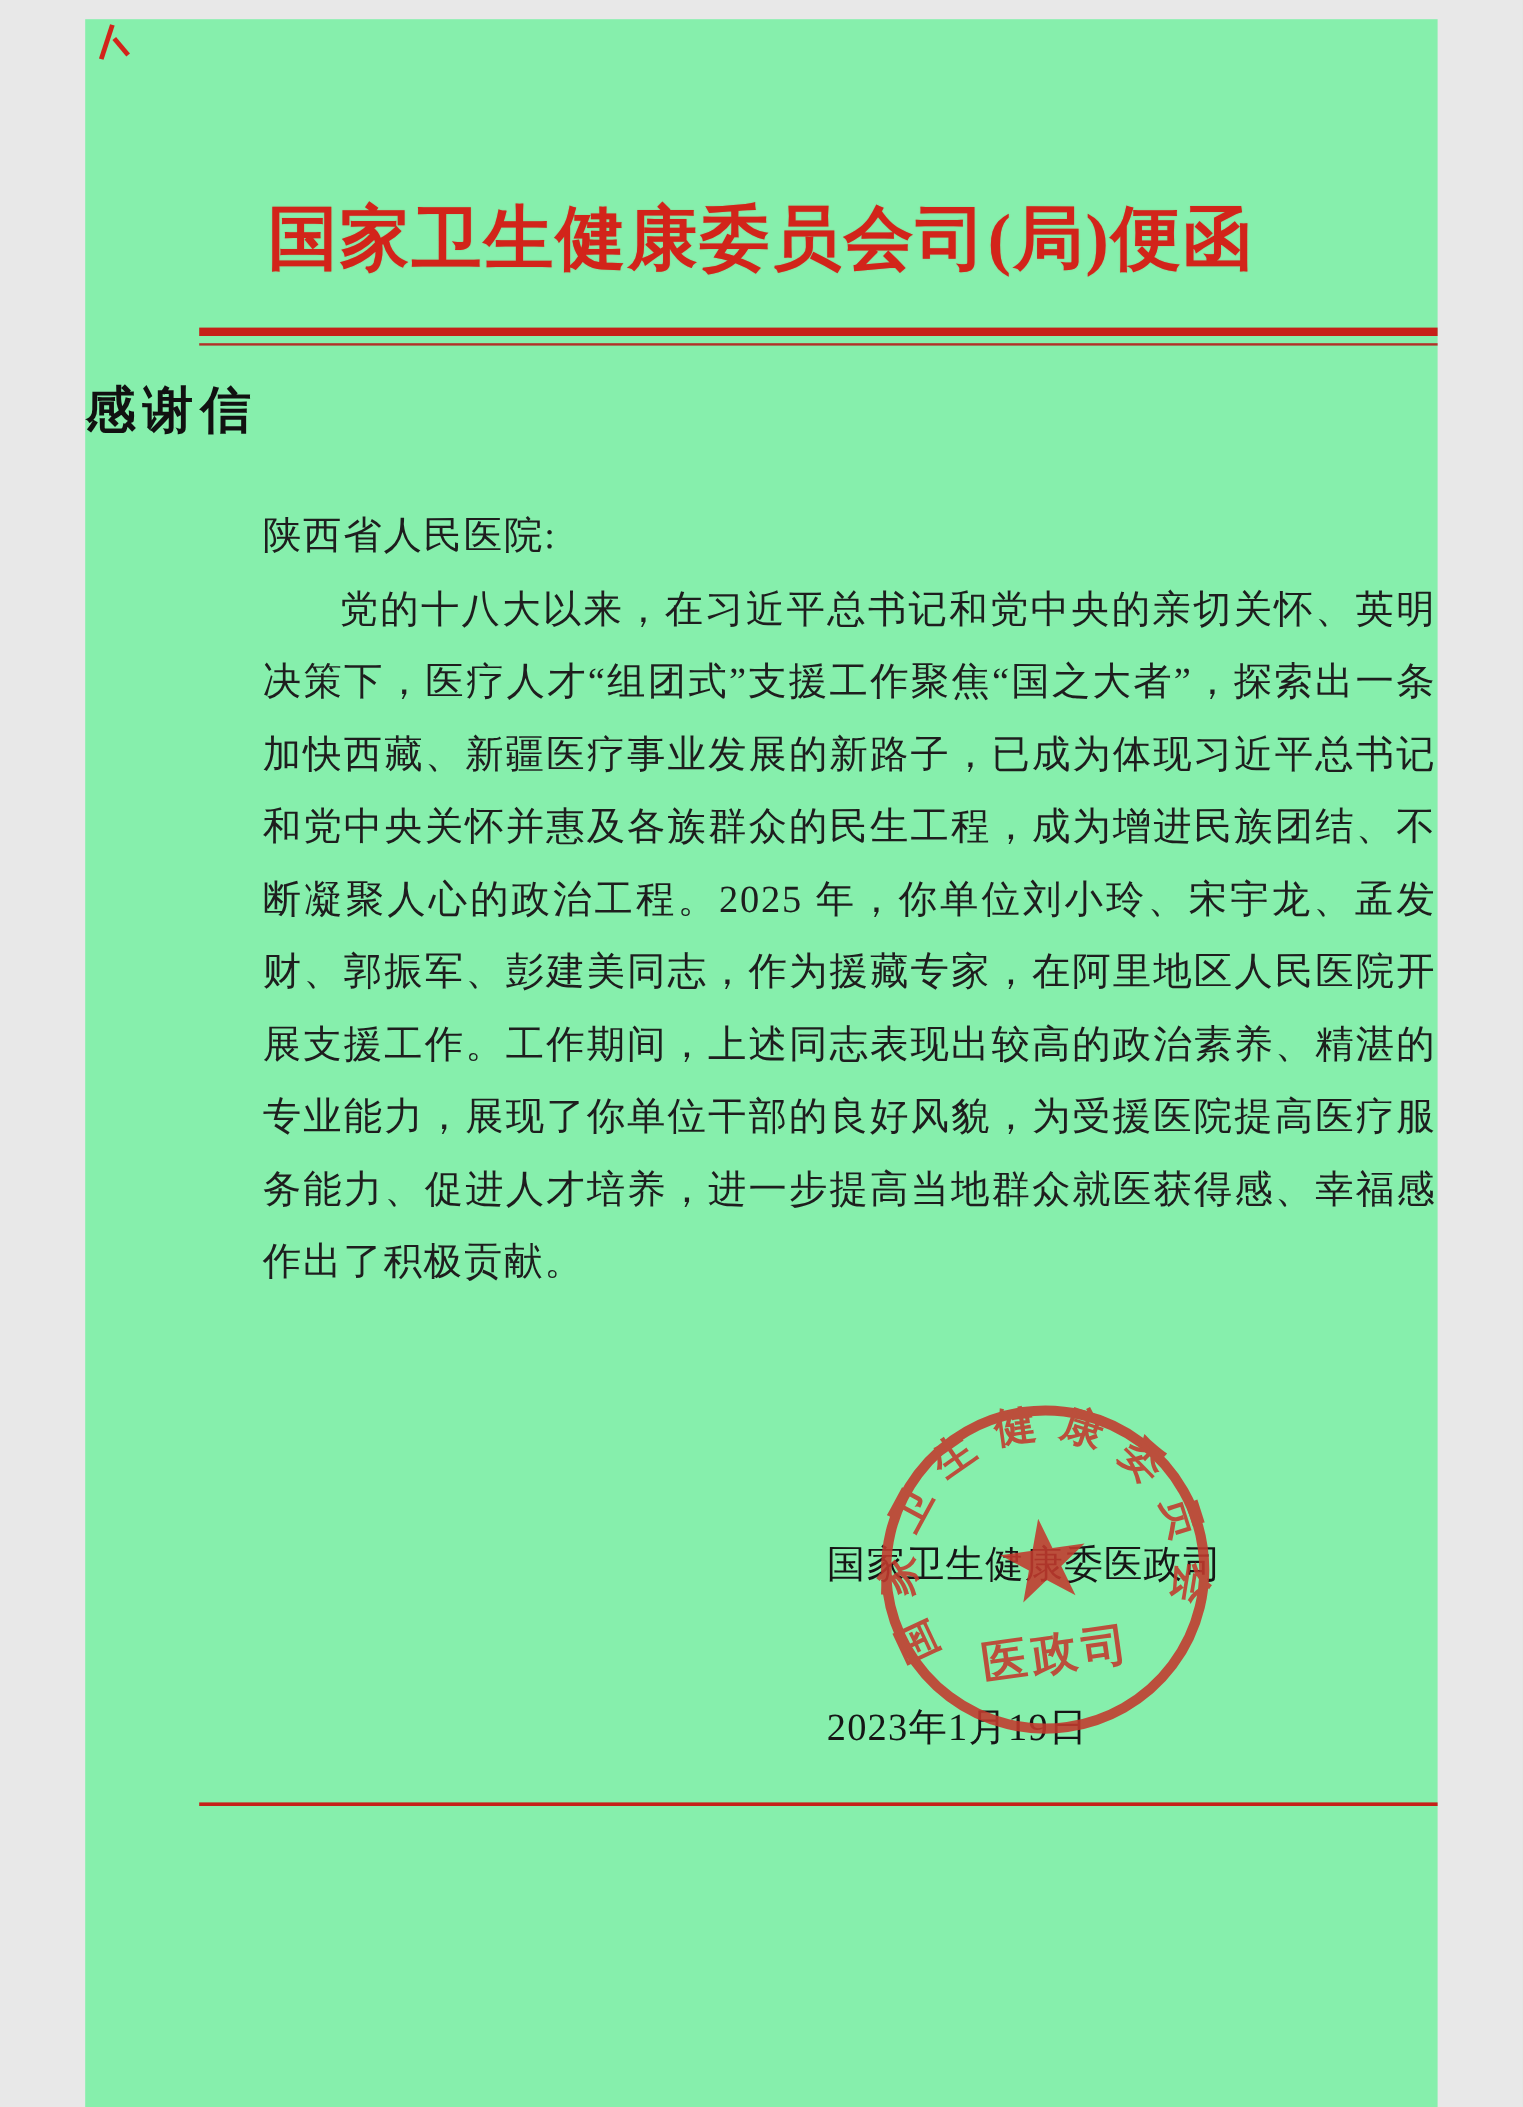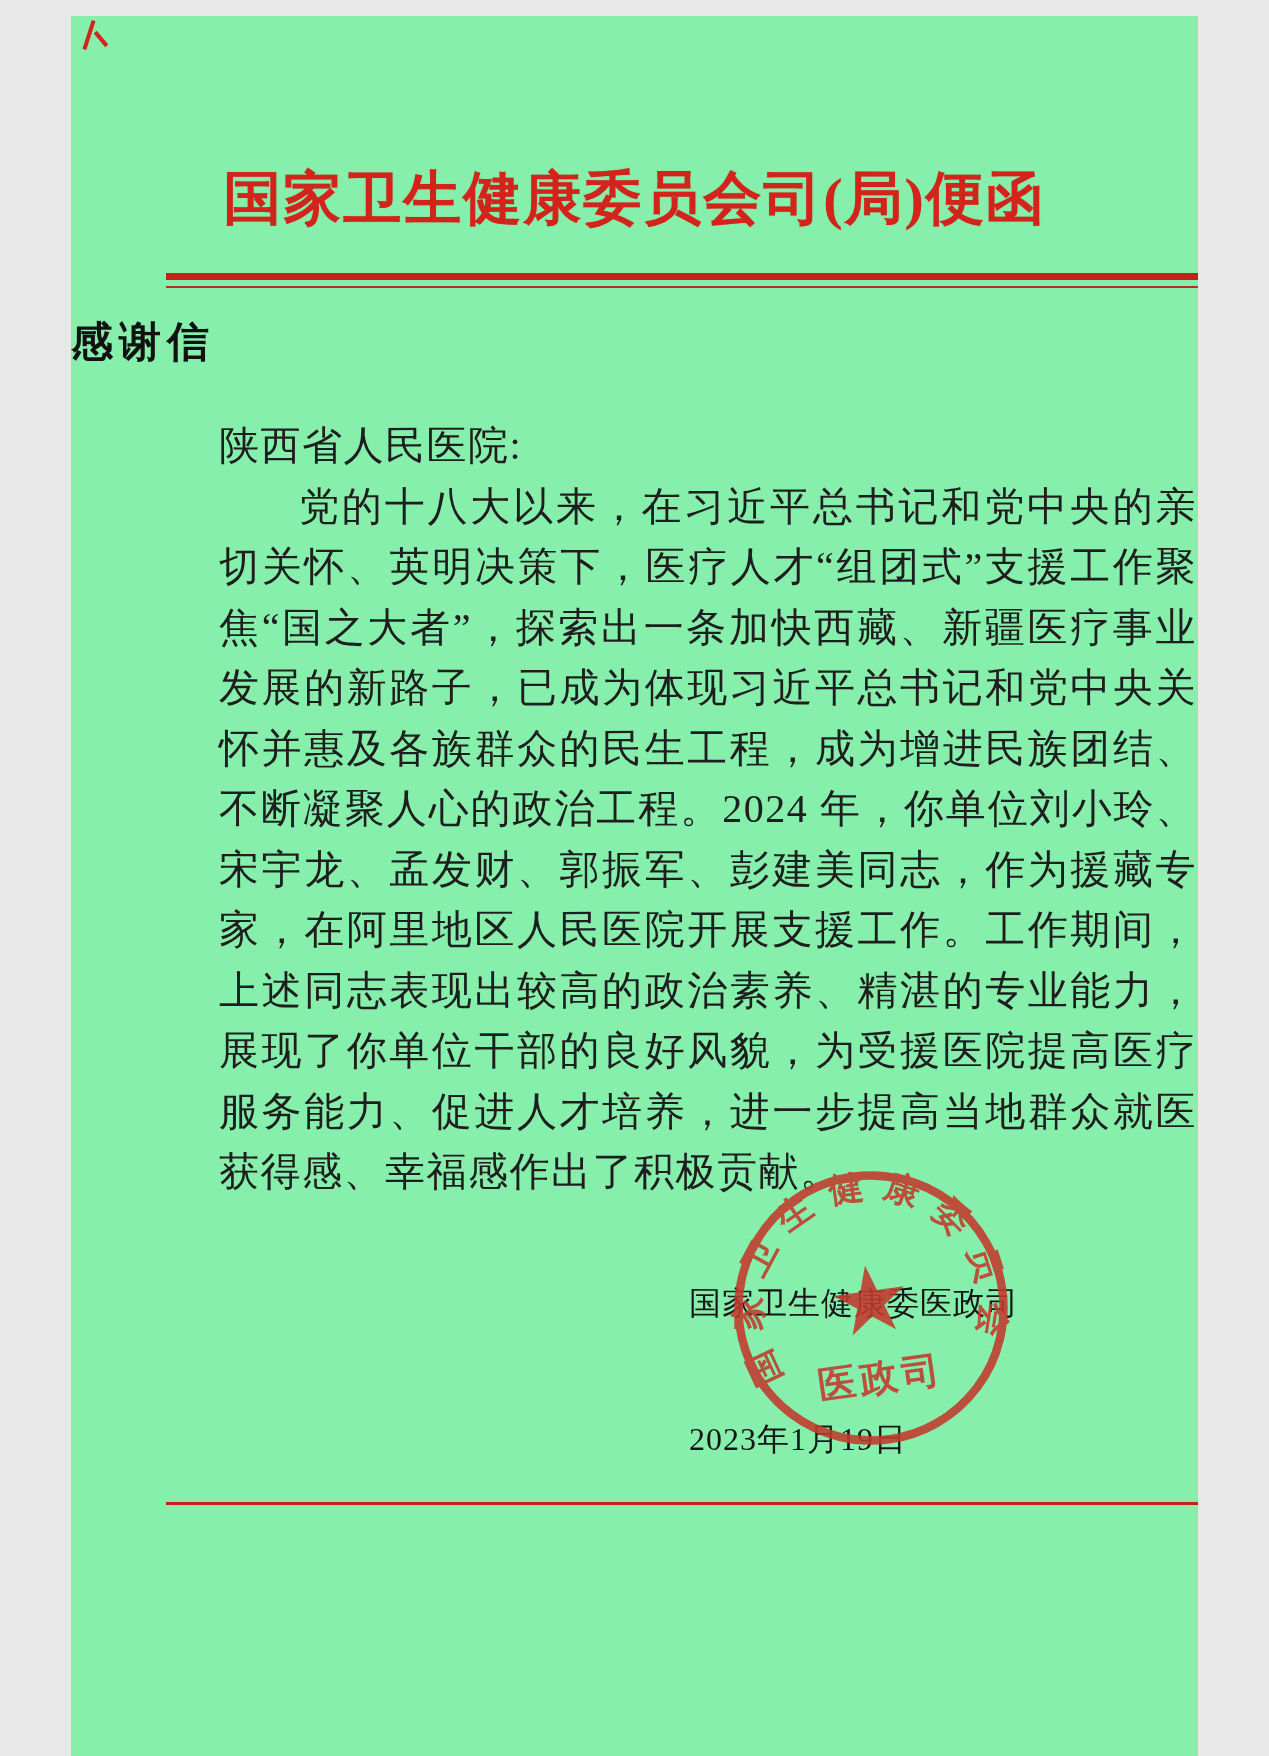--- a/index.html
+++ b/index.html
@@ -26,21 +26,21 @@
   .rule-thin{top:270px;height:2px;background:#b33028;}
   .rule-footer{top:1486px;height:3px;background:#c62019;}
   .doc-title{
     position:absolute;top:298px;left:0;width:100%;
     text-align:left;
     font-size:42px;font-weight:bold;letter-spacing:6px;
     color:#111;
   }
   .body-text{
     position:absolute;top:400px;left:148px;width:978px;
-    font-size:40px;line-height:60.5px;letter-spacing:1.5px;
+    font-size:32px;line-height:60.5px;letter-spacing:1.5px;
     text-align:justify;
   }
   .body-text p{margin:0;}
   .body-text p.indent{text-indent:2em;}
   .sig-block{
     position:absolute;left:618px;width:364px;text-align:left;
     font-size:32px;letter-spacing:1px;color:#161616;
   }
   .sig-name{top:1266px;}
   .sig-date{top:1402px;}
@@ -70,21 +70,21 @@
 
   <div class="letterhead">国家卫生健康委员会司(局)便函</div>
 
   <div class="rule rule-thick"></div>
   <div class="rule rule-thin"></div>
 
   <div class="doc-title">感谢信</div>
 
   <div class="body-text">
     <p>陕西省人民医院:</p>
-    <p class="indent">党的十八大以来，在习近平总书记和党中央的亲切关怀、英明决策下，医疗人才“组团式”支援工作聚焦“国之大者”，探索出一条加快西藏、新疆医疗事业发展的新路子，已成为体现习近平总书记和党中央关怀并惠及各族群众的民生工程，成为增进民族团结、不断凝聚人心的政治工程。2024 年，你单位刘小玲、宋宇龙、孟发财、郭振军、彭建美同志，作为援藏专家，在阿里地区人民医院开展支援工作。工作期间，上述同志表现出较高的政治素养、精湛的专业能力，展现了你单位干部的良好风貌，为受援医院提高医疗服务能力、促进人才培养，进一步提高当地群众就医获得感、幸福感作出了积极贡献。</p>
+    <p class="indent">党的十八大以来，在习近平总书记和党中央的亲切关怀、英明决策下，医疗人才“组团式”支援工作聚焦“国之大者”，探索出一条加快西藏、新疆医疗事业发展的新路子，已成为体现习近平总书记和党中央关怀并惠及各族群众的民生工程，成为增进民族团结、不断凝聚人心的政治工程。2025 年，你单位刘小玲、宋宇龙、孟发财、郭振军、彭建美同志，作为援藏专家，在阿里地区人民医院开展支援工作。工作期间，上述同志表现出较高的政治素养、精湛的专业能力，展现了你单位干部的良好风貌，为受援医院提高医疗服务能力、促进人才培养，进一步提高当地群众就医获得感、幸福感作出了积极贡献。</p>
   </div>
 
   <div class="sig-block sig-name">国家卫生健康委医政司</div>
 
   <div class="sig-block sig-date">2023年1月19日</div>
 
   <svg class="seal" viewBox="0 0 270 270">
     <circle cx="135" cy="135" r="126" fill="none" stroke="#c33a2d" stroke-width="8"></circle>
     <path id="sealArc" d="M 50 197 A 105 105 0 1 1 220 197" fill="none"></path>
     <text font-size="33" fill="#c33a2d" font-weight="bold" letter-spacing="16">

